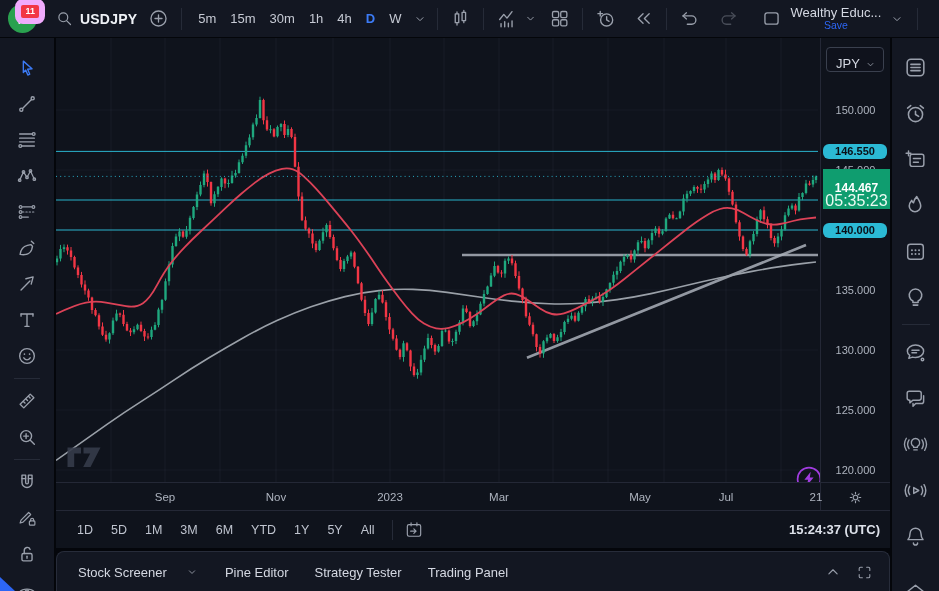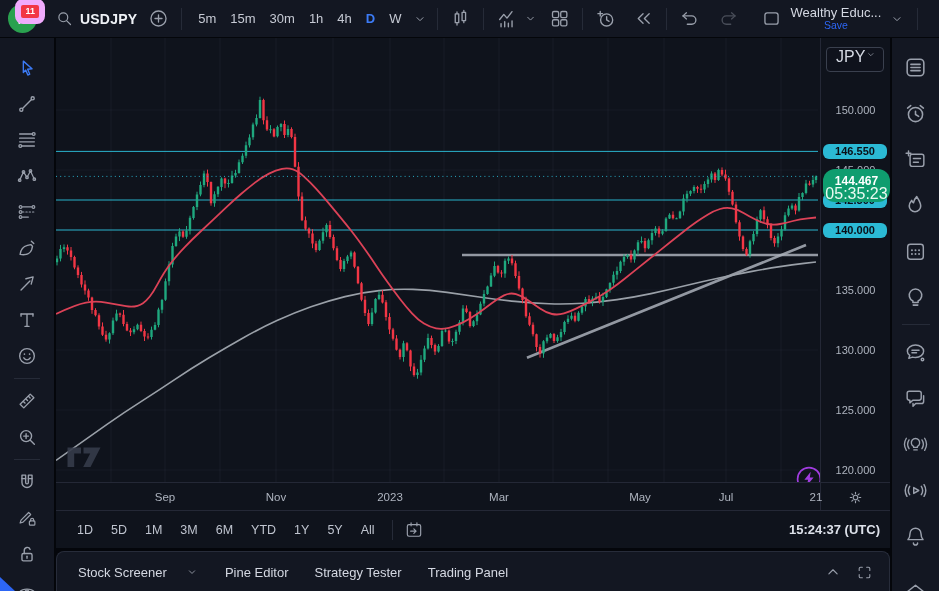--- a/index.html
+++ b/index.html
@@ -25,40 +25,40 @@
 .railsep{width:26px;height:1px;background:#262b38;margin:4px auto;flex:none}
 #right-rail{position:absolute;right:0;top:38px;width:48px;height:553px;background:#131722;border-left:1px solid #04060a;display:flex;flex-direction:column;align-items:center;padding-top:6px;overflow:hidden;z-index:5}
 .rslot{height:46px;display:flex;align-items:center;justify-content:center;width:100%;flex:none}
 
 #chart-area{position:absolute;left:56px;top:38px;width:834px;height:553px;background:#04060b}
 #plot-wrap{position:absolute;left:0;top:0;width:764px;height:444px;background:#0f131c;overflow:hidden}
 #plot{position:absolute;left:0;top:0}
 #price-axis{position:absolute;left:764px;top:0;width:70px;height:444px;background:#0f131c;border-left:1px solid #242836;overflow:visible;z-index:2}
 .tick{position:absolute;left:0;width:100%;text-align:center;font-size:11px;color:#aeb4bf;height:14px;line-height:14px;z-index:1}
 .lvl-badge{position:absolute;left:2px;width:64px;height:15px;border-radius:6px;background:#2bbad5;color:#0a0e16;font-size:11px;font-weight:700;text-align:center;line-height:15px;z-index:3}
-.last-badge{position:absolute;left:2px;width:67px;border-radius:12px;background:#0f9d6f;color:#fff;text-align:center;z-index:4;padding:6px 0 2px}
+.last-badge{position:absolute;left:2px;width:67px;border-radius:0;background:#0f9d6f;color:#fff;text-align:center;z-index:4;padding:13px 0 2px}
 .last-badge .lp{font-size:12px;font-weight:700;line-height:13px}
 .last-badge .cd{font-size:16px;line-height:12px;color:#eafaf2}
 #time-axis{position:absolute;left:0;top:444px;width:834px;height:28px;background:#0f131c;border-top:1px solid #242836;z-index:2}
 .tlabel{position:absolute;top:0;height:28px;line-height:28px;font-size:11.5px;color:#aeb4bf;transform:translateX(-50%);white-space:nowrap}
 #ta-corner{position:absolute;left:764px;top:0;width:70px;height:28px;border-left:1px solid #242836;display:flex;align-items:center;justify-content:center}
 #range-row{position:absolute;left:0;top:472px;width:834px;height:38px;background:#0f131c;border-top:1px solid #242836;display:flex;align-items:center;padding:0 8px 0 12px;z-index:2}
 .rbtn{font-size:12.5px;color:#bfc4cf;padding:0 9px;font-weight:500;flex:none}
 .vsep{width:1px;height:20px;background:#262b38;margin:0 8px;flex:none}
 #clock{margin-left:auto;font-size:13px;font-weight:700;color:#dde1ea;padding-right:2px}
 #bottom-panel{position:absolute;left:0;top:513px;width:834px;height:41px;background:#131722;border:1px solid #272c3a;border-bottom:none;border-radius:8px 8px 0 0;display:flex;align-items:center;padding:0 8px;z-index:3}
 .tab{font-size:13px;color:#d4d8e2;padding:0 13px;display:flex;align-items:center;gap:18px;flex:none}
 #panel-icons{margin-left:auto;display:flex;align-items:center;gap:14px;padding-right:8px}
 
 #legend{position:absolute;left:7px;top:13px;z-index:3}
 #legend .chg{font-size:12.5px;color:#2aa87f;font-weight:500}
 .lrow{margin-top:6px;font-size:12.5px}
 .lrow .ln{color:#d8dce6;font-weight:700;margin-right:8px}
 #collapse{margin-top:9px;width:34px;height:21px;border:1px solid #2b3040;border-radius:4px;display:flex;align-items:center;justify-content:center;background:rgba(19,23,34,.55)}
-#jpy{position:absolute;left:770px;top:9px;width:58px;height:25px;border:1px solid #3a404e;border-radius:4px;display:flex;align-items:flex-start;justify-content:space-between;padding:0 6px 0 9px;font-size:16px;color:#d4d8e2;z-index:4;background:rgba(15,19,28,.6)}
+#jpy{position:absolute;left:770px;top:9px;width:58px;height:25px;border:1px solid #3a404e;border-radius:4px;display:flex;align-items:flex-end;justify-content:space-between;padding:0 6px 0 9px;font-size:13px;color:#d4d8e2;z-index:4;background:rgba(15,19,28,.6)}
 #watermark{position:absolute;left:9px;top:408px;opacity:.9;z-index:1}
 #flash{position:absolute;left:739px;top:427px;width:28px;height:28px;z-index:3}
 #wedge{position:absolute;left:0;bottom:0;width:0;height:0;border-bottom:14px solid #2d66f4;border-right:15px solid transparent;z-index:7}
 </style>
 </head>
 <body>
 
 <header id="topbar">
   <div id="logo">w<span class="nbadge">11</span></div>
   <div class="symbox">

